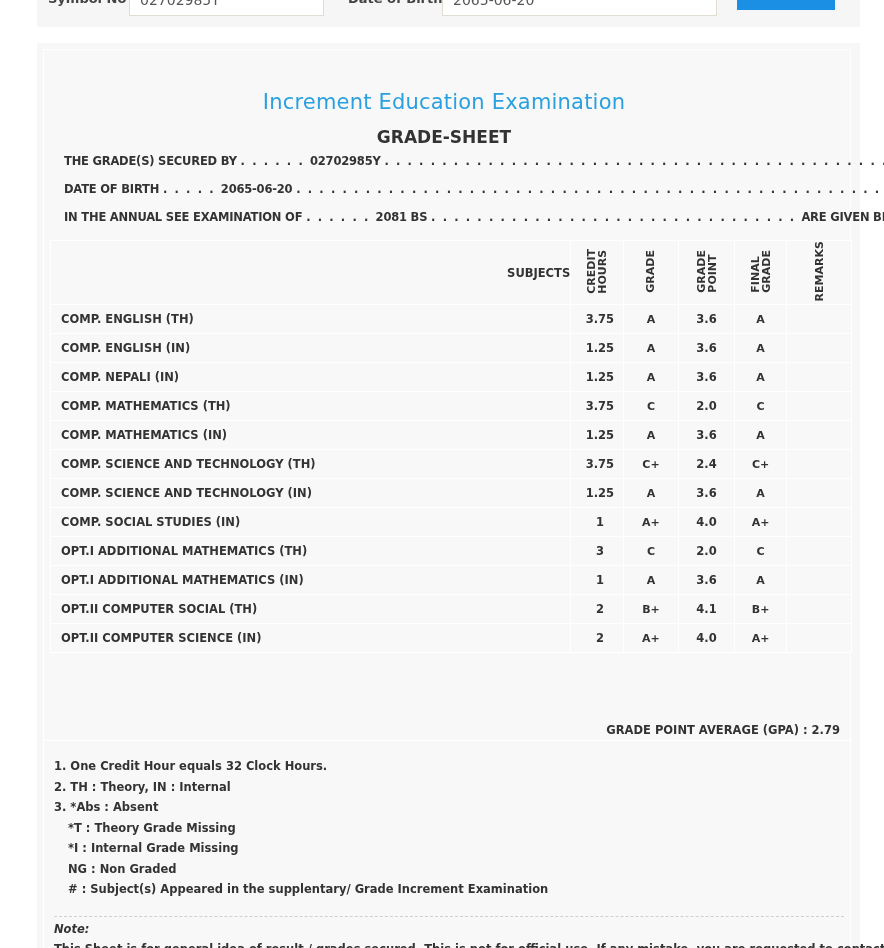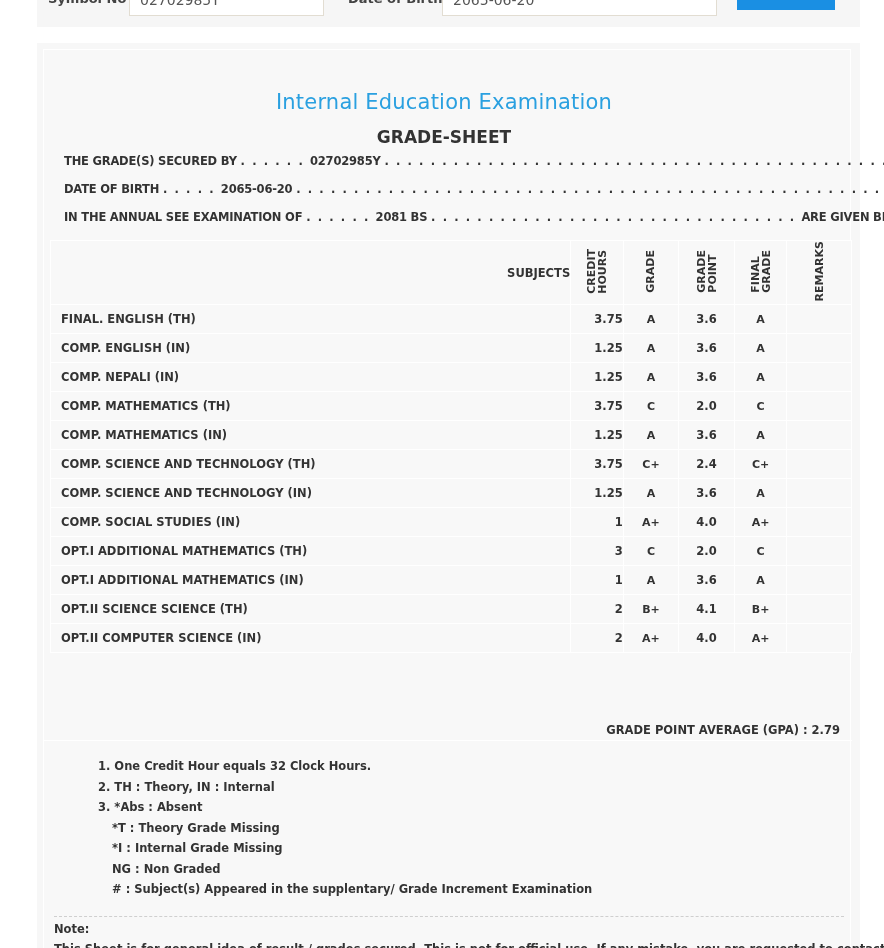--- a/index.html
+++ b/index.html
@@ -54,68 +54,67 @@
       position: absolute; left: 6px; top: 190px; width: 802px;
       border-collapse: collapse; font-size: 11.5px; font-weight: bold; color: #333;
     }
     .grade-table th, .grade-table td {
       border: 1px solid #ffffff; background: #f8f8f8;
     }
     .grade-table thead th { height: 56px; }
     .grade-table th.subj-h { text-align: right; padding-left: 10px; }
     .grade-table tbody td { height: 29px; }
     .grade-table td.subj { text-align: left; padding-left: 10px; width: 515px; }
-    .grade-table td.ch { width: 52px; padding-left: 6px; text-align: right; }
+    .grade-table td.ch { width: 52px; padding-left: 6px; text-align: center; }
     .grade-table td.gr { width: 55px; text-align: center; font-size: 11px; }
     .grade-table td.gp { width: 55px; text-align: center; }
     .grade-table td.fg { width: 52px; text-align: center; font-size: 11px; }
     .grade-table td.rm { width: 64px; }
     .vert {
       display: inline-block; writing-mode: vertical-rl; transform: rotate(180deg);
       font-size: 11px; line-height: 11px; text-align: left; white-space: pre-line;
     }
     .gpa-row {
       position: absolute; left: 0; top: 661px; width: 802px; text-align: right;
       font-size: 11.5px; font-weight: bold; padding-right: 6px; color: #333; margin-top: 12px;
     }
     .gpa-divider {
       position: absolute; left: 0; top: 690px; width: 808px; height: 1px; background: #ffffff;
     }
     .legend {
       position: absolute; left: 10px; top: 706px; font-size: 11.5px; font-weight: bold; color: #333;
       line-height: 20.5px;
-      margin-left: 44px;
     }
     .legend .indent { padding-left: 14px; }
     .note-divider {
       position: absolute; left: 10px; top: 866px; width: 790px;
       border-top: 1px dashed #cfcfcf;
     }
     .note-label {
-      position: absolute; left: 10px; top: 872px; font-size: 11.5px; font-weight: bold; color: #333;
+      position: absolute; left: 10px; top: 872px; font-size: 11.5px; font-weight: bold; color: #333; font-style: italic;
     }
     .note-text {
       position: absolute; left: 10px; top: 892px; font-size: 11.5px; font-weight: bold; color: #333;
       white-space: nowrap; height: 10px; overflow: hidden;
     }
   </style>
 </head>
 <body>
 
 <div class="search-panel">
   <span class="search-label" style="left:11px;">Symbol No :</span>
   <input class="search-input" style="left: 92px; width: 195px;" value="02702985Y">
   <span class="search-label" style="left:311px;">Date of Birth :</span>
   <input class="search-input" style="left: 405px; width: 275px;" value="2065-06-20">
   <button class="search-btn"></button>
 </div>
 
 <div class="result-outer">
   <div class="result-inner">
-    <div class="exam-title">Internal Education Examination</div>
+    <div class="exam-title">Increment Education Examination</div>
     <div class="sheet-title">GRADE-SHEET</div>
 
     <div class="info-line" style="top:104px;">
       <span>THE GRADE(S) SECURED BY</span>
       <span class="dots"> . . . . . . </span>
       <span>02702985Y</span>
       <span class="dots"> . . . . . . . . . . . . . . . . . . . . . . . . . . . . . . . . . . . . . . . . . . . . . . . . . . . . . . . .</span>
     </div>
     <div class="info-line" style="top:132px;">
       <span>DATE OF BIRTH</span>
@@ -140,21 +139,21 @@
           <th><span class="vert">GRADE</span></th>
           <th><span class="vert">GRADE
 POINT</span></th>
           <th><span class="vert">FINAL
 GRADE</span></th>
           <th style="vertical-align:top;"><span class="vert">REMARKS</span></th>
         </tr>
       </thead>
       <tbody id="grade-rows">
           <tr>
-            <td class="subj">FINAL. ENGLISH (TH)</td>
+            <td class="subj">COMP. ENGLISH (TH)</td>
             <td class="ch">3.75</td>
             <td class="gr">A</td>
             <td class="gp">3.6</td>
             <td class="fg">A</td>
             <td class="rm"></td>
           </tr>
           <tr>
             <td class="subj">COMP. ENGLISH (IN)</td>
             <td class="ch">1.25</td>
             <td class="gr">A</td>
@@ -220,21 +219,21 @@
           </tr>
           <tr>
             <td class="subj">OPT.I ADDITIONAL MATHEMATICS (IN)</td>
             <td class="ch">1</td>
             <td class="gr">A</td>
             <td class="gp">3.6</td>
             <td class="fg">A</td>
             <td class="rm"></td>
           </tr>
           <tr>
-            <td class="subj">OPT.II SCIENCE SCIENCE (TH)</td>
+            <td class="subj">OPT.II COMPUTER SOCIAL (TH)</td>
             <td class="ch">2</td>
             <td class="gr">B+</td>
             <td class="gp">4.1</td>
             <td class="fg">B+</td>
             <td class="rm"></td>
           </tr>
           <tr>
             <td class="subj">OPT.II COMPUTER SCIENCE (IN)</td>
             <td class="ch">2</td>
             <td class="gr">A+</td>

